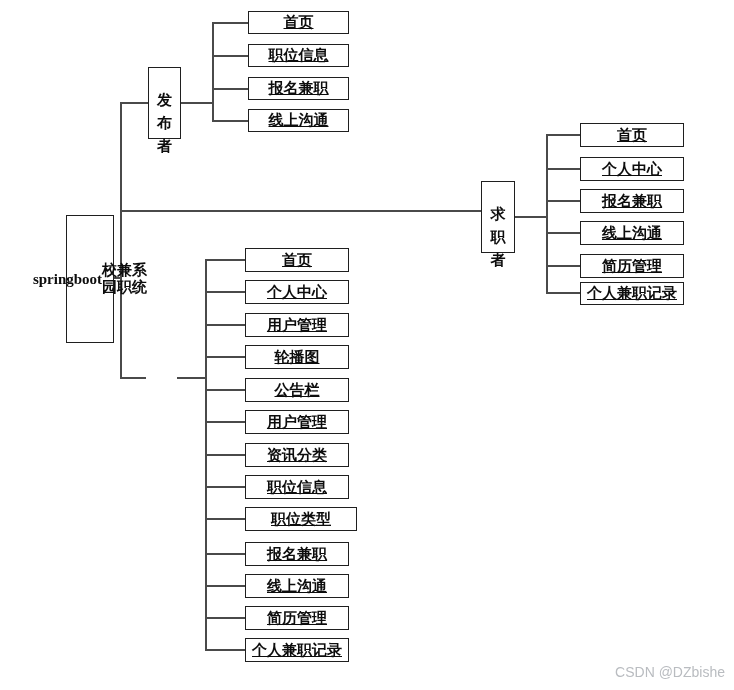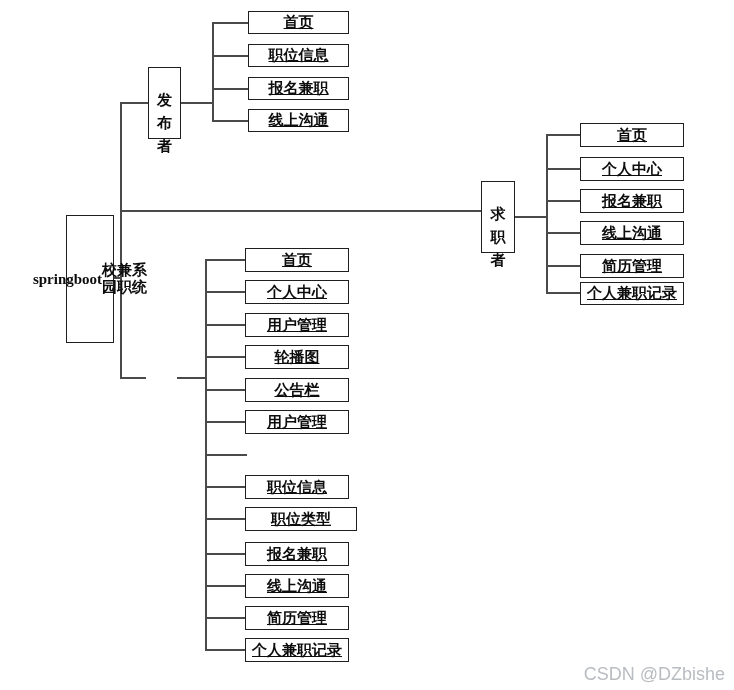--- a/index.html
+++ b/index.html
@@ -35,21 +35,21 @@
     text-align: center;
     word-break: break-all;
     margin-top: 40px;
   }
   .leaf span { white-space: nowrap; text-decoration: underline; }
   .watermark {
     position: absolute;
     top: 664px;
     right: 9px;
     font-family: "Liberation Sans", "DejaVu Sans", sans-serif;
-    font-size: 18px;
+    font-size: 14px;
     font-weight: normal;
     color: var(--watermark, #b9bcc0);
   }
 </style>
 </head>
 <body>
 
 <div class="canvas">
 
   <div class="cline" style="left:120px;top:102px;width:2px;height:277px"></div>
@@ -148,20 +148,23 @@
   </div>
   <div class="node leaf" style="left:245px;top:313px;width:104px;height:24px">
     <span>用户管理</span>
   </div>
   <div class="node leaf" style="left:245px;top:378px;width:104px;height:24px">
     <span>公告栏</span>
   </div>
   <div class="node leaf" style="left:245px;top:410px;width:104px;height:24px">
     <span>用户管理</span>
   </div>
+  <div class="node leaf" style="left:245px;top:443px;width:104px;height:24px">
+    <span>资讯分类</span>
+  </div>
   <div class="node leaf" style="left:245px;top:475px;width:104px;height:24px">
     <span>职位信息</span>
   </div>
   <div class="node leaf" style="left:245px;top:507px;width:112px;height:24px">
     <span>职位类型</span>
   </div>
   <div class="node leaf" style="left:245px;top:542px;width:104px;height:24px">
     <span>报名兼职</span>
   </div>
   <div class="node leaf" style="left:245px;top:574px;width:104px;height:24px">

